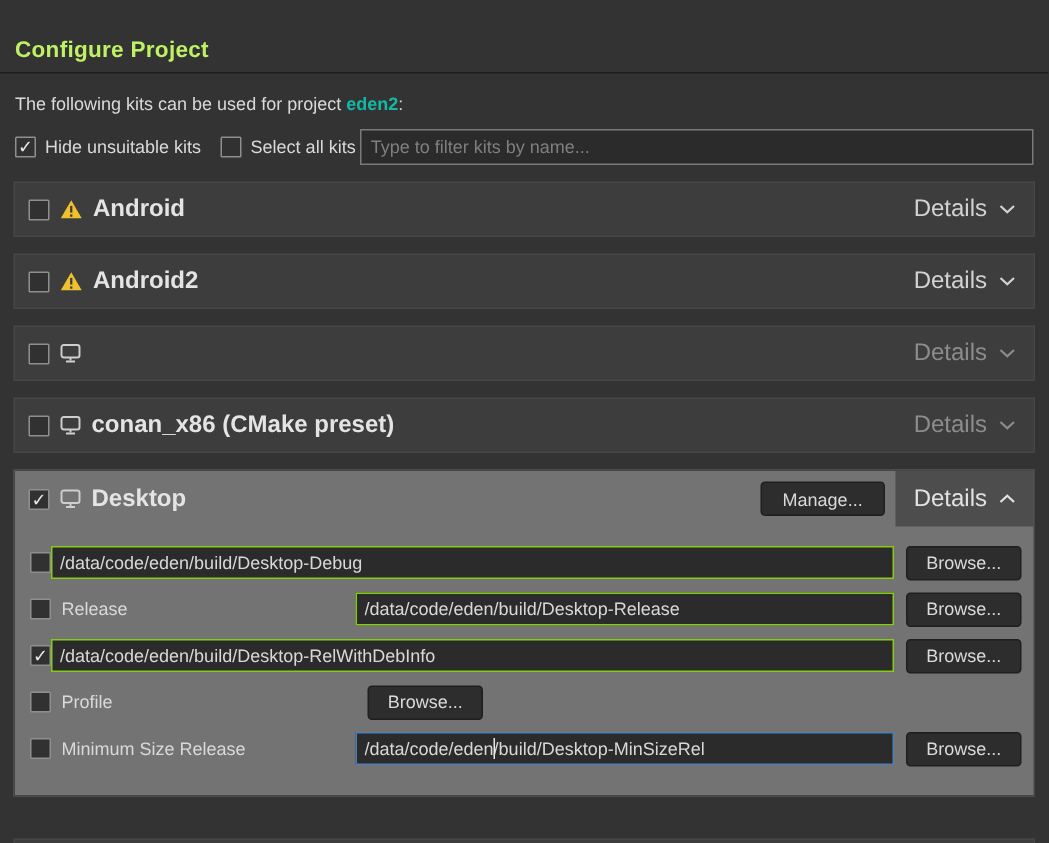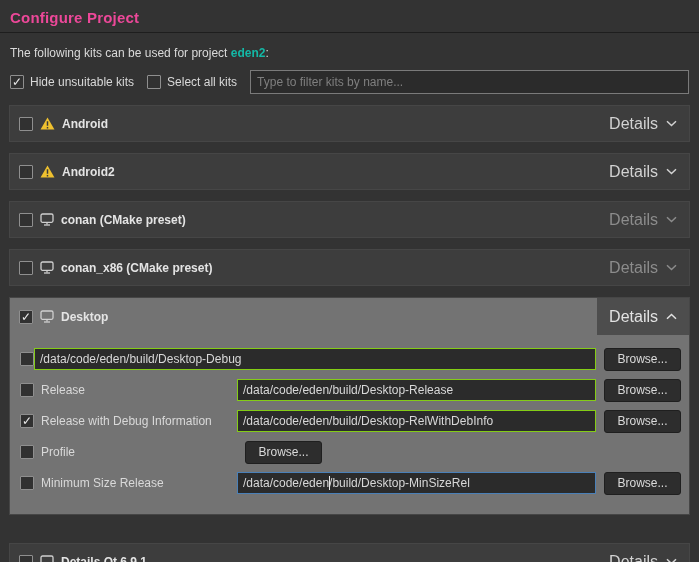--- a/index.html
+++ b/index.html
@@ -4,54 +4,54 @@
 <style>
   * { margin:0; padding:0; box-sizing:border-box; }
   html,body { width:699px; height:562px; }
   body {
     background:#333333;
     font-family:"Liberation Sans", sans-serif;
     color:#d6d6d6;
     overflow:hidden;
   }
   .header { padding:9px 10px 6px 10px; border-bottom:1px solid #1e1e1e; }
-  .title { font-size:15px; font-weight:bold; color:#ec4899; letter-spacing:0.2px; }
+  .title { font-size:15px; font-weight:bold; color:#bef264; letter-spacing:0.2px;margin-top:16px; }
 
   .intro { margin:13px 10px 0 10px; font-size:12px; color:#dadada; }
   .intro b { color:#14b8a6; }
 
   .controls { display:flex; align-items:center; margin:10px 10px 0 10px; height:24px; }
   .cb-group { display:flex; align-items:flex-start; }
   .cb {
     width:14px; height:14px; background:#313131;
     border:1px solid #8f8f8f; border-radius:1px;
     display:flex; align-items:center; justify-content:center;
     font-size:12px; line-height:1; color:#e9e9e9; cursor:default;
     flex:none;
   }
   .cb.checked::after { content:"✓"; }
   .cb-label { margin-left:6px; font-size:12px; color:#d9d9d9; white-space:nowrap; }
   .gap1 { width:13px; flex:none; }
-  .filter-wrap { flex:1; margin-left:13px; }
+  .filter-wrap { flex:1; margin-left:3px; }
   input.text-input {
     width:100%; height:24px; background:#2b2b2b;
     border:1px solid #7a7a7a; color:#d8d8d8;
     font-family:"Liberation Sans", sans-serif; font-size:12px;
     padding:0 6px; outline:none;
   }
   input.text-input::placeholder { color:#7f7f7f; }
 
   .kit-list { margin:11px 9px 0 9px; }
   .kit-row {
     height:37px; background:#3d3d3d; border:1px solid #464646;
     display:flex; align-items:center; padding-left:9px;
     margin-bottom:11px;
   }
   .kit-icon { margin:0 7px 0 7px; display:flex; align-items:center; }
-  .kit-name { font-size:12px; font-weight:bold; color:#e4e4e4; }
+  .kit-name { font-size:16px; font-weight:bold; color:#e4e4e4; }
   .spacer { flex:1; }
   .details-toggle {
     display:flex; align-items:center; gap:8px;
     height:100%; padding:0 12px; font-size:16px; color:#d2d2d2;
     cursor:default;
   }
   .details-toggle.dim { color:#8c8c8c; }
   .details-toggle.expanded { background:#4d4d4d; color:#e2e2e2; }
   .chev-down, .chev-up { display:none; }
   .details-toggle .chev-down { display:block; }
@@ -145,21 +145,20 @@
 
   <div class="kit-row">
     <div class="cb"></div>
     <span class="kit-icon">
       <svg width="14" height="13" viewBox="0 0 14 13" fill="none" stroke="#cfcfcf" stroke-width="1.3">
           <rect x="1" y="1" width="12" height="8.3" rx="1.5"></rect>
           <line x1="7" y1="9.3" x2="7" y2="11.4"></line>
           <line x1="4" y1="12" x2="10" y2="12"></line>
         </svg>
     </span>
-    <span class="kit-name">conan (CMake preset)</span>
     <div class="spacer"></div>
     <div class="details-toggle dim">
       <span>Details</span>
       <svg class="chev-down" width="11" height="7" viewBox="0 0 11 7">
           <polyline points="1,1.3 5.5,5.5 10,1.3" fill="none" stroke="currentColor" stroke-width="1.5"></polyline>
         </svg>
 
     </div>
   </div>
 
@@ -188,20 +187,21 @@
       <div class="cb checked"></div>
       <span class="kit-icon">
         <svg width="14" height="13" viewBox="0 0 14 13" fill="none" stroke="#cfcfcf" stroke-width="1.3">
             <rect x="1" y="1" width="12" height="8.3" rx="1.5"></rect>
             <line x1="7" y1="9.3" x2="7" y2="11.4"></line>
             <line x1="4" y1="12" x2="10" y2="12"></line>
           </svg>
       </span>
       <span class="kit-name">Desktop</span>
       <div class="spacer"></div>
+      <button class="manage-btn">Manage...</button>
       <div class="details-toggle expanded">
         <span>Details</span>
 
         <svg class="chev-up" width="11" height="7" viewBox="0 0 11 7">
             <polyline points="1,5.7 5.5,1.5 10,5.7" fill="none" stroke="currentColor" stroke-width="1.5"></polyline>
           </svg>
       </div>
     </div>
 
     <div class="config-row first">
@@ -216,21 +216,20 @@
       <div class="cb"></div>
       <span class="cfg-label">Release</span>
       <div class="cfg-input-wrap">
         <input class="text-input" type="text" value="/data/code/eden/build/Desktop-Release" style="">
       </div>
       <button class="browse-btn">Browse...</button>
     </div>
 
     <div class="config-row">
       <div class="cb checked"></div>
-      <span class="cfg-label">Release with Debug Information</span>
       <div class="cfg-input-wrap">
         <input class="text-input" type="text" value="/data/code/eden/build/Desktop-RelWithDebInfo" style="">
       </div>
       <button class="browse-btn">Browse...</button>
     </div>
 
     <div class="config-row">
       <div class="cb"></div>
       <span class="cfg-label">Profile</span>
       <button class="browse-btn">Browse...</button>

